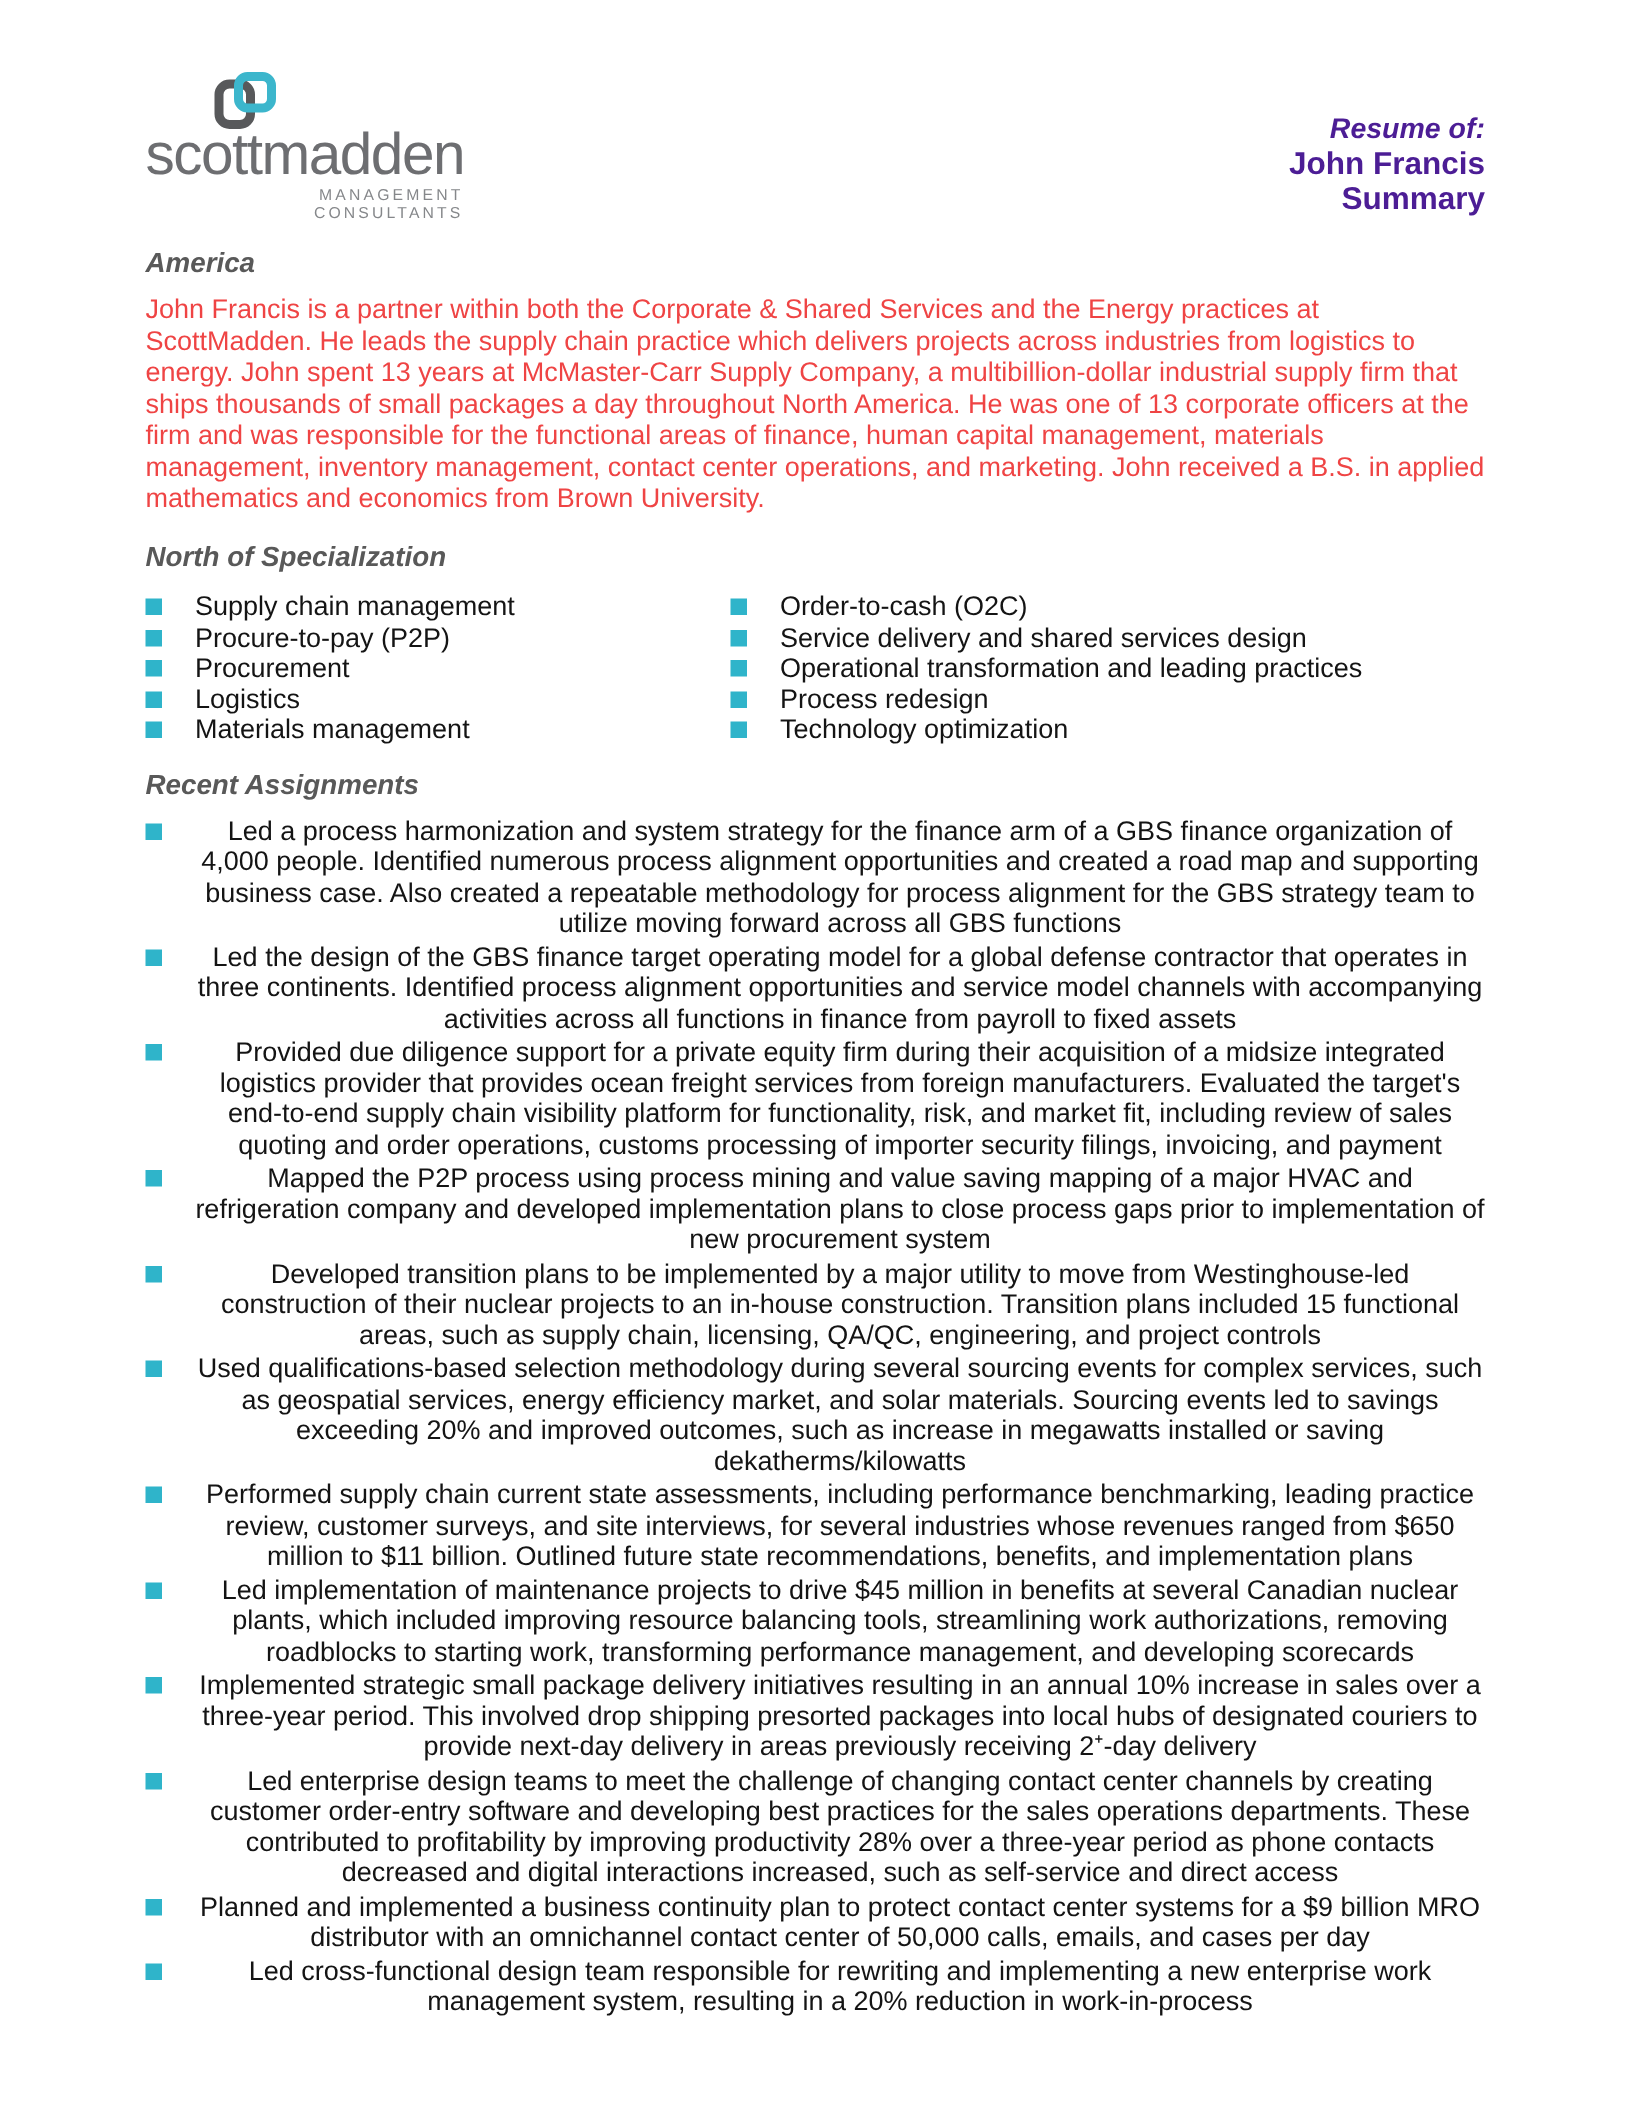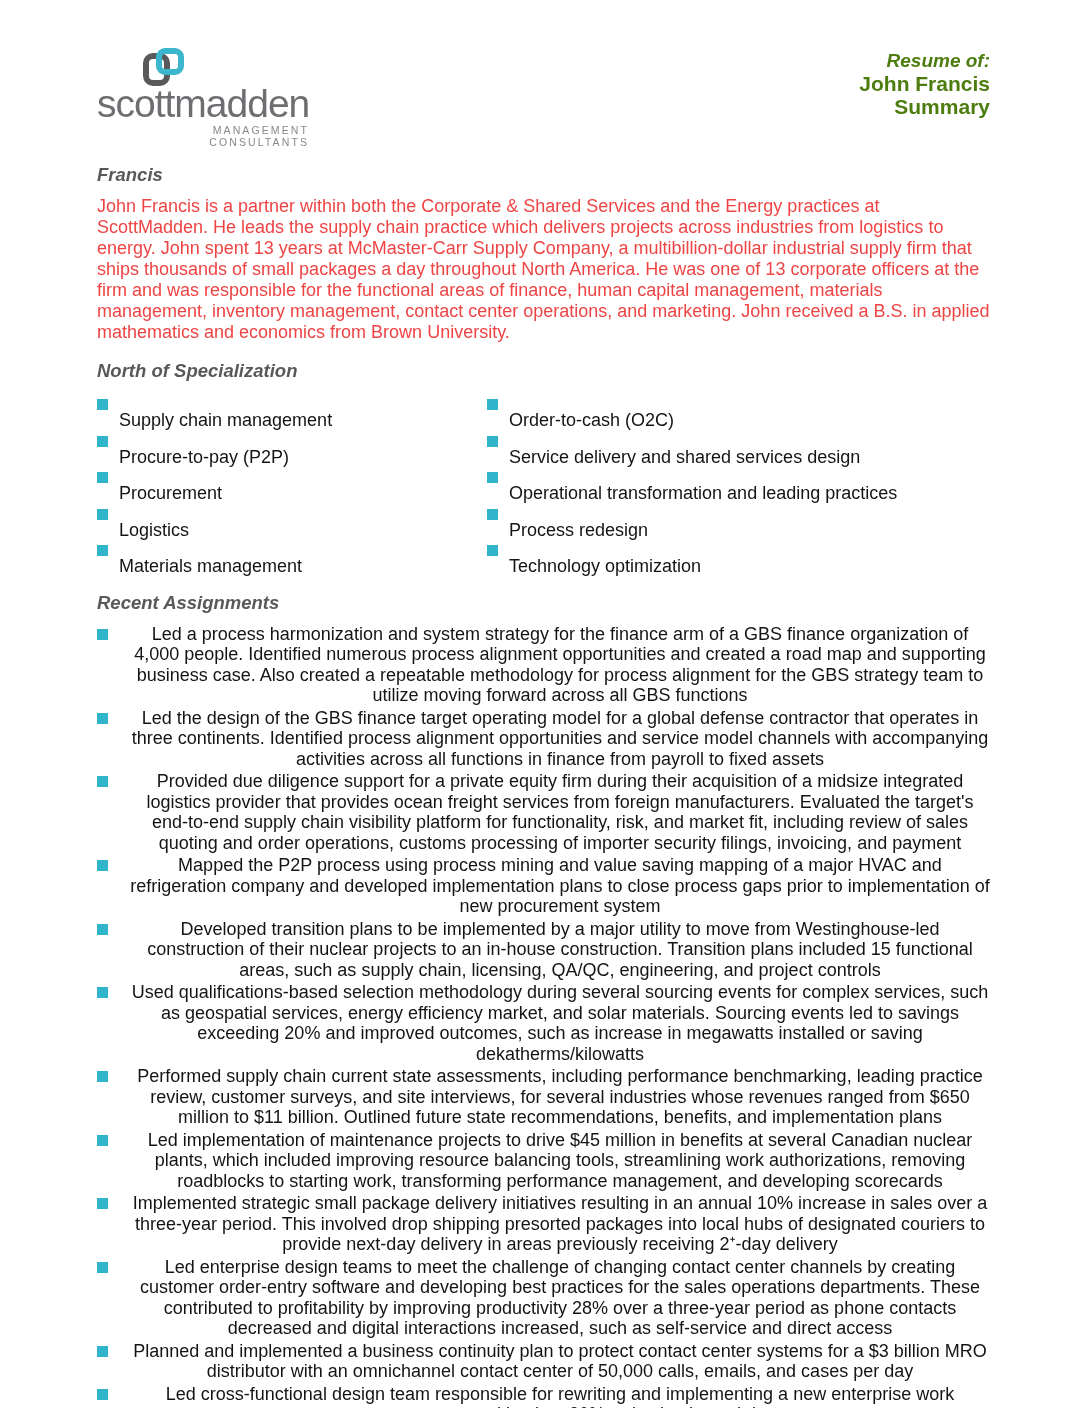--- a/index.html
+++ b/index.html
@@ -31,39 +31,39 @@
   .wordmark {
     position: absolute; left: 0; top: 40px;
     font-size: 39px; line-height: 40px; color: #6d6e71;
     letter-spacing: -1px; font-weight: 400;
   }
   .tagline {
     position: absolute; left: 12px; top: 80px; width: 200px;
     text-align: right; font-size: 10.5px; letter-spacing: 2.1px;
     color: #85878a; font-weight: 400;
   }
-  .resume-meta { text-align: right; padding-top: 5px; line-height: 23px; color: #4d7c0f; }
+  .resume-meta { text-align: right; padding-top: 5px; line-height: 23px; color: #4c1d95; margin-top: 26px; }
   .resume-of { font-style: italic; font-weight: 700; font-size: 19px; }
   .resume-name { font-weight: 700; font-size: 21px; }
   .resume-title { font-weight: 700; font-size: 21px; }
   
   .section-heading {
     font-weight: 700; font-style: italic;
     color: #595959; font-size: 18.5px; line-height: 22px;
   }
   .h-summary { margin-top: 20px; }
   .summary-body {
     margin-top: 10px; color: #ef4444;
     font-size: 18px; line-height: 21px;
   }
   .h-spec { margin-top: 17px; }
   .spec-columns { display: flex; margin-top: 12px; }
   .spec-col-left { width: 390px; flex: none; }
   .spec-col-right { flex: 1; }
-  .li-row { display: flex; align-items: flex-start; line-height: 20.5px; flex-direction: column; }
+  .li-row { display: flex; align-items: flex-start; line-height: 20.5px; }
   .bullet {
     flex: none; width: 11px; height: 11px;
     background: #2fb4ca; margin-top: 5px;
   }
   .li-text { margin-left: 22px; font-size: 18px; color: #141414; }
   .h-assign { margin-top: 15px; }
   .assign-list { margin-top: 10px; text-align: center; }
   .assign-item { display: flex; align-items: flex-start; line-height: 20.5px; margin-bottom: 2px; }
   .assign-text { margin-left: 22px; font-size: 18px; color: #141414; }
 </style>
@@ -80,21 +80,21 @@
       <div class="tagline">MANAGEMENT CONSULTANTS</div>
     </div>
     <div class="resume-meta">
       <div class="resume-of">Resume of:</div>
       <div class="resume-name">John Francis</div>
       <div class="resume-title">Summary</div>
     </div>
   </div>
 
   <div>
-    <div class="section-heading h-summary">Francis</div>
+    <div class="section-heading h-summary">America</div>
     <div class="summary-body">John Francis is a partner within both the Corporate &amp; Shared Services and the Energy practices at ScottMadden. He leads the supply chain practice which delivers projects across industries from logistics to energy. John spent 13 years at McMaster-Carr Supply Company, a multibillion-dollar industrial supply firm that ships thousands of small packages a day throughout North America. He was one of 13 corporate officers at the firm and was responsible for the functional areas of finance, human capital management, materials management, inventory management, contact center operations, and marketing. John received a B.S. in applied mathematics and economics from Brown University.</div>
   </div>
 
   <div>
     <div class="section-heading h-spec">North of Specialization</div>
     <div class="spec-columns">
       <div class="spec-col-left">
 
           <div class="li-row">
             <span class="bullet"></span>
@@ -200,21 +200,21 @@
           <span class="assign-text">Implemented strategic small package delivery initiatives resulting in an annual 10% increase in sales over a three-year period. This involved drop shipping presorted packages into local hubs of designated couriers to provide next-day delivery in areas previously receiving 2⁺-day delivery</span>
         </div>
 
         <div class="assign-item">
           <span class="bullet"></span>
           <span class="assign-text">Led enterprise design teams to meet the challenge of changing contact center channels by creating customer order-entry software and developing best practices for the sales operations departments. These contributed to profitability by improving productivity 28% over a three-year period as phone contacts decreased and digital interactions increased, such as self-service and direct access</span>
         </div>
 
         <div class="assign-item">
           <span class="bullet"></span>
-          <span class="assign-text">Planned and implemented a business continuity plan to protect contact center systems for a $3 billion MRO distributor with an omnichannel contact center of 50,000 calls, emails, and cases per day</span>
+          <span class="assign-text">Planned and implemented a business continuity plan to protect contact center systems for a $9 billion MRO distributor with an omnichannel contact center of 50,000 calls, emails, and cases per day</span>
         </div>
 
         <div class="assign-item">
           <span class="bullet"></span>
           <span class="assign-text">Led cross-functional design team responsible for rewriting and implementing a new enterprise work management system, resulting in a 20% reduction in work-in-process</span>
         </div>
       </div>
   </div>
 
 </div>

